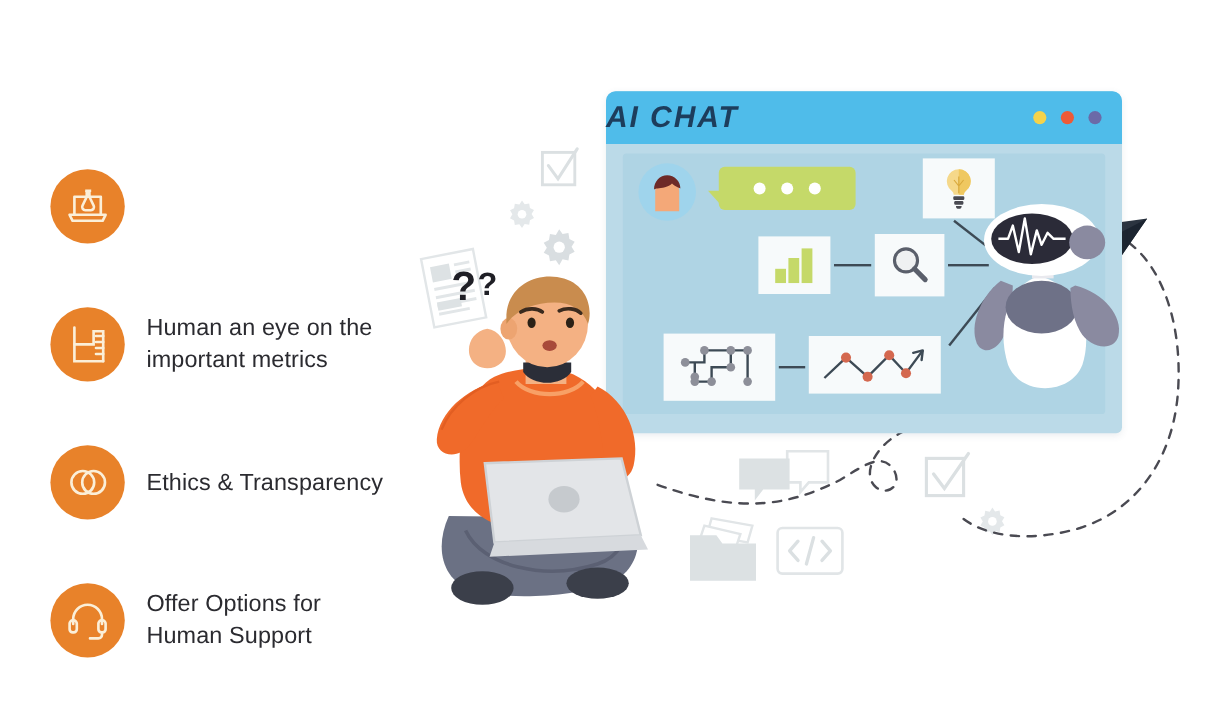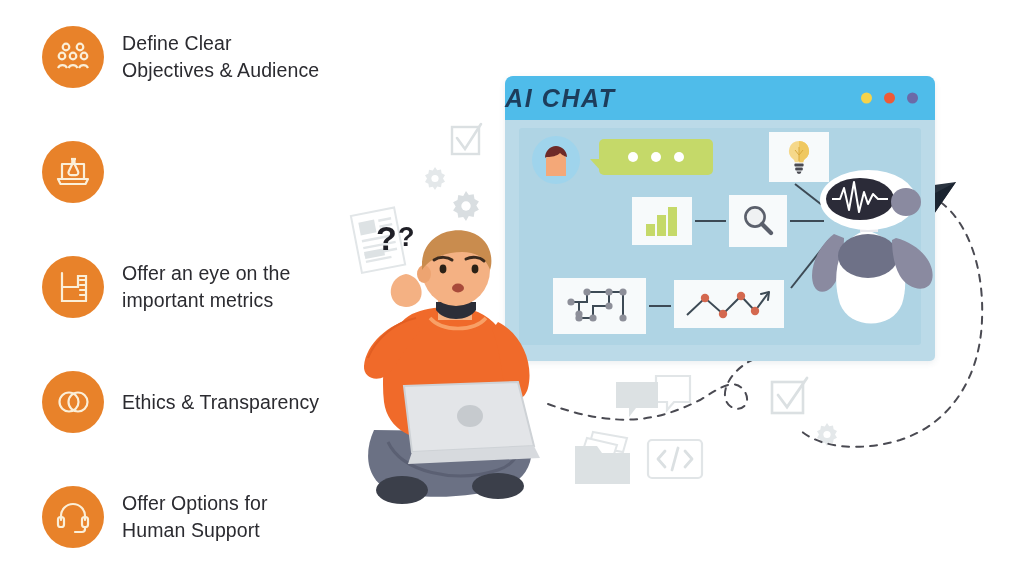--- a/index.html
+++ b/index.html
@@ -149,38 +149,20 @@
   
   #trails { position: absolute; left: 0; top: 0; pointer-events: none; }
 </style>
 </head>
 <body>
 
 <div id="stage">
 
   <div id="checklist">
 
-    <div class="tip-row" style="top:0px">
-      <div class="tip-badge">
-        <svg width="38" height="38" viewBox="0 0 38 38">
-          <g fill="none" stroke="#FBEFD8" stroke-width="2.2">
-            <circle cx="12" cy="9" r="3.3"></circle>
-              <circle cx="26" cy="9" r="3.3"></circle>
-            <circle cx="8" cy="18" r="3.3"></circle>
-              <circle cx="19" cy="18" r="3.3"></circle>
-              <circle cx="30" cy="18" r="3.3"></circle>
-            <path d="M4 30a5 5 0 0 1 9 0"></path>
-              <path d="M14.5 30a5 5 0 0 1 9 0"></path>
-              <path d="M25 30a5 5 0 0 1 9 0"></path>
-          </g>
-        </svg>
-      </div>
-      <div class="tip-label">Define Clear
-Objectives &amp; Audience</div>
-    </div>
 
     <div class="tip-row" style="top:115px">
       <div class="tip-badge">
         <svg width="38" height="38" viewBox="0 0 38 38">
           <g fill="none" stroke="#FBEFD8" stroke-width="2.2" stroke-linejoin="round">
             <path d="M8 26V11h22v15"></path>
             <path d="M4 26h30l-2.5 5h-25z"></path>
             <path d="M17 6h5"></path>
               <path d="M18.3 6v5l-3.6 7.5a2.6 2.6 0 0 0 2.4 3.7h4.6a2.6 2.6 0 0 0 2.4-3.7L20.5 11V6"></path>
           </g>
@@ -191,21 +173,21 @@
     <div class="tip-row" style="top:230px">
       <div class="tip-badge">
         <svg width="38" height="38" viewBox="0 0 38 38">
           <g fill="none" stroke="#FBEFD8" stroke-width="2.2" stroke-linecap="round">
             <path d="M8 5v28h24"></path>
             <path d="M8 19h16V8h8v25"></path>
             <path d="M26 12h6M26 17h6M26 22h6M26 27h6"></path>
           </g>
         </svg>
       </div>
-      <div class="tip-label">Offer an eye on the
+      <div class="tip-label">Human an eye on the
 important metrics</div>
     </div>
 
     <div class="tip-row" style="top:345px">
       <div class="tip-badge">
         <svg width="38" height="38" viewBox="0 0 38 38">
           <g fill="none" stroke="#FBEFD8" stroke-width="2.2">
             <circle cx="15" cy="19" r="9.5"></circle>
               <circle cx="24" cy="19" r="9.5"></circle>
           </g>

